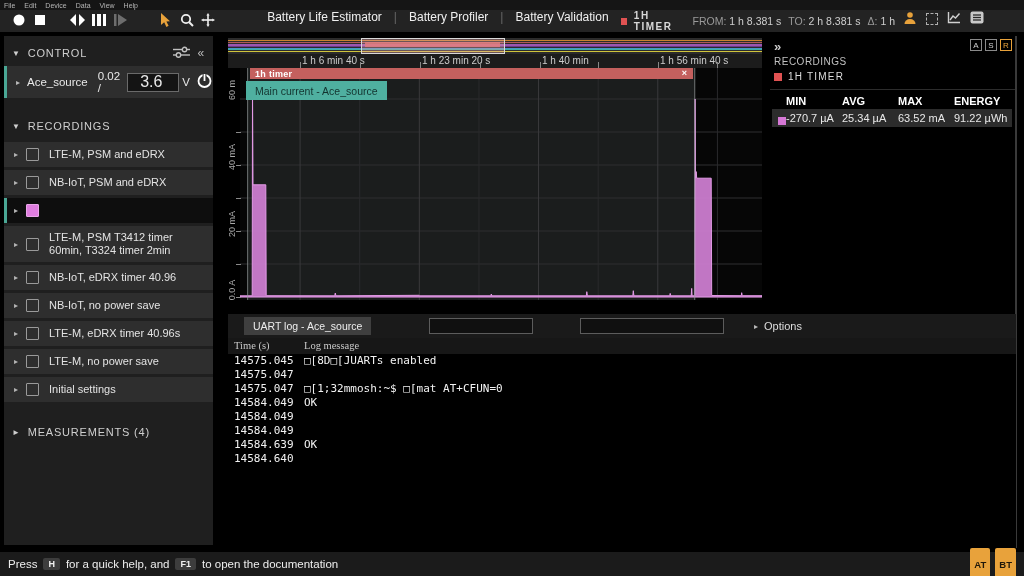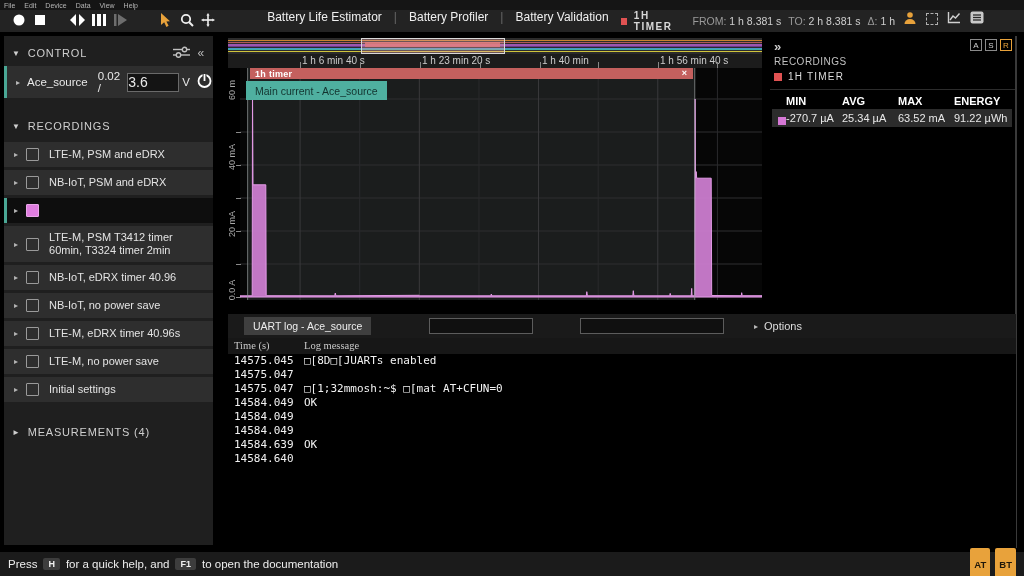--- a/index.html
+++ b/index.html
@@ -33,21 +33,21 @@
   .sec-head .tri { font-size:8px; margin-right:7px; color:#cfcfcf; }
   .sec-head .grow { flex:1; }
   #control-row { position:relative; display:flex; align-items:center; background:#2e2e2e; height:32px;
                  margin:2px 0 0 0; padding-left:12px; }
   #control-row .teal-bar, .rec-item.selected .teal-bar {
       position:absolute; left:0; top:0; bottom:0; width:3px; background:#4aa795; }
   #control-row .caret { color:#bbb; font-size:8px; margin-right:7px; }
   #control-row .src-name { color:#e8e8e8; font-size:11.5px; margin-right:10px; }
   #control-row .src-cur { color:#e8e8e8; font-size:11.5px; margin-right:4px; }
   #voltage-input { width:52px; height:19px; background:#141414; border:1px solid #6a6a6a;
-                   color:#e8e8e8; font-size:14px; text-align:left; padding-right:4px;
+                   color:#e8e8e8; font-size:16px; text-align:center; padding-right:4px;
                    font-family:"Liberation Sans",sans-serif; margin-right:3px; }
   #control-row .v-unit { color:#e8e8e8; font-size:11.5px; margin-right:6px; }
 
   #recordings-list { margin-top:2px; }
   .rec-item { position:relative; display:flex; align-items:center; background:#2e2e2e;
               margin-bottom:3px; padding:5px 8px 5px 10px; min-height:25px; }
   .rec-item.selected { background:#0e0e0e; }
   .rec-item .caret { color:#b5b5b5; font-size:8px; margin-right:8px; }
   .cb { width:13px; height:13px; border:1px solid #9a9a9a; border-radius:1px; flex:none;
         margin-right:10px; background:transparent; }

